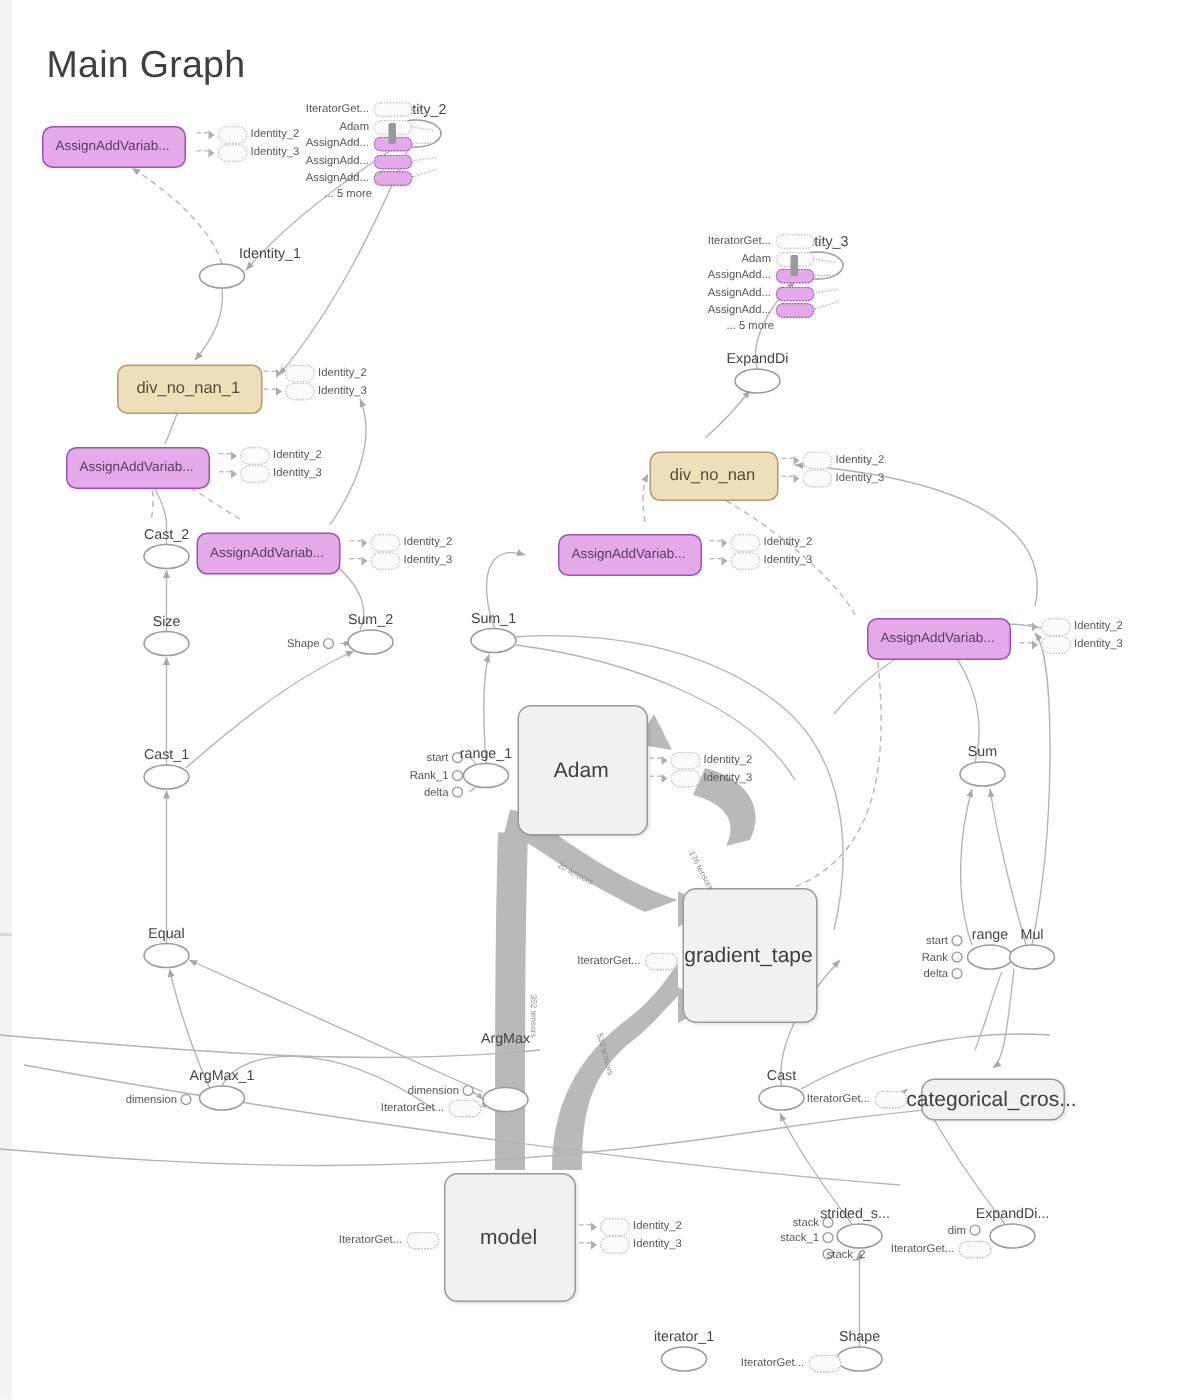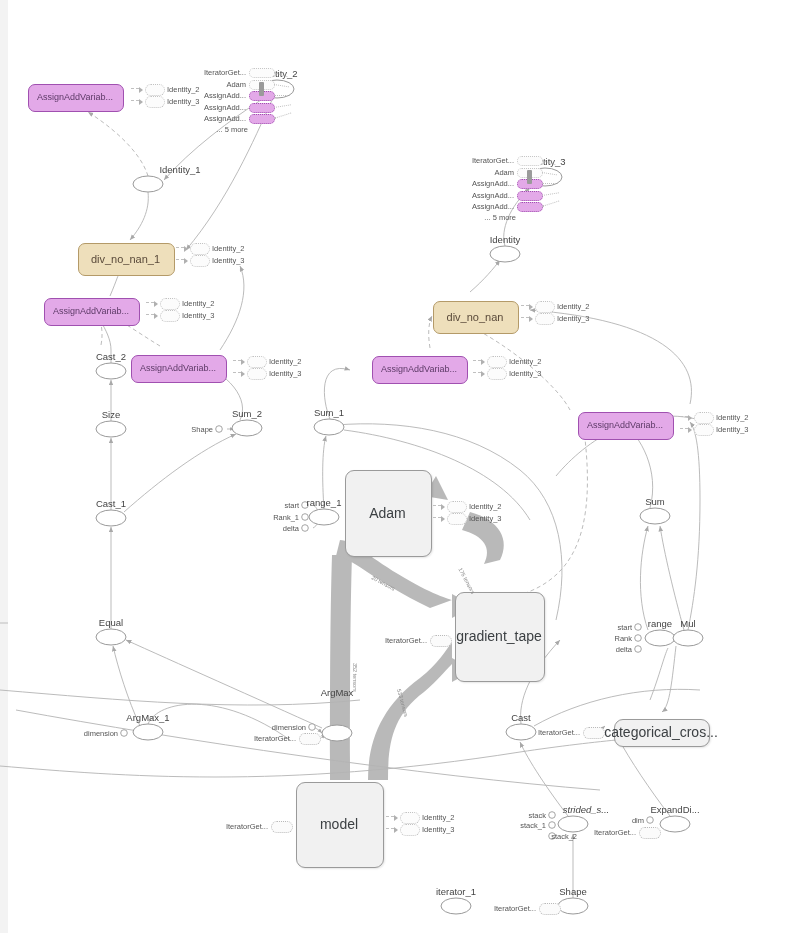--- a/index.html
+++ b/index.html
@@ -41,20 +41,21 @@
   .edge-lbl{position:absolute;font-size:5.5px;color:#8a8a8a;white-space:nowrap;transform-origin:left center;}
 </style>
 </head>
 <body>
 
 <div id="root">
 
   <div class="left-strip"></div>
   <div class="left-strip-line"></div>
 
+  <h1 id="page-title">Main Graph</h1>
 
   <svg id="graph" viewBox="0 0 800 933">
     <defs>
       <marker id="ah" markerWidth="7" markerHeight="7" refX="6" refY="2.6" orient="auto">
         <path d="M0,0 L6,2.6 L0,5.2 z" fill="#a8a8a8"></path>
       </marker>
       <marker id="ahs" markerWidth="6" markerHeight="6" refX="5" refY="2.2" orient="auto">
         <path d="M0,0 L5,2.2 L0,4.4 z" fill="#a8a8a8"></path>
       </marker>
       <marker id="ahbig" markerWidth="5" markerHeight="5" refX="4" refY="2.5" orient="auto">
@@ -198,35 +199,35 @@
       <div class="purple-label" style="left: 91px; top: 311px;">AssignAddVariab...</div>
       <div style="position: absolute; left: 131px; top: 355px; width: 94px; height: 26px; background: rgb(227, 169, 232); border: 1.3px solid rgb(160, 80, 176); border-radius: 7px;"></div>
       <div class="purple-label" style="left: 178px; top: 368px;">AssignAddVariab...</div>
       <div style="position: absolute; left: 372px; top: 356px; width: 94px; height: 26px; background: rgb(227, 169, 232); border: 1.3px solid rgb(160, 80, 176); border-radius: 7px;"></div>
       <div class="purple-label" style="left: 419px; top: 369px;">AssignAddVariab...</div>
       <div style="position: absolute; left: 578px; top: 412px; width: 94px; height: 26px; background: rgb(227, 169, 232); border: 1.3px solid rgb(160, 80, 176); border-radius: 7px;"></div>
       <div class="purple-label" style="left: 625px; top: 425px;">AssignAddVariab...</div>
       <div class="lbl c" style="left: 277px; top: 68px;">Identity_2</div>
       <div class="lbl c" style="left: 148px; top: 164px; margin-left: 32px;">Identity_1</div>
       <div class="lbl c" style="left: 545px; top: 156px;">Identity_3</div>
-      <div class="lbl c" style="left: 505px; top: 234px;">Identity</div>
+      <div class="lbl c" style="left: 505px; top: 234px;">ExpandDi</div>
       <div class="lbl c" style="left: 111px; top: 351px;">Cast_2</div>
       <div class="lbl c" style="left: 111px; top: 409px;">Size</div>
       <div class="lbl c" style="left: 111px; top: 498px;">Cast_1</div>
       <div class="lbl c" style="left: 111px; top: 617px;">Equal</div>
       <div class="lbl c" style="left: 148px; top: 712px;">ArgMax_1</div>
       <div class="lbl c" style="left: 247px; top: 408px;">Sum_2</div>
       <div class="lbl c" style="left: 329px; top: 407px;">Sum_1</div>
       <div class="lbl c" style="left: 324px; top: 497px;">range_1</div>
       <div class="lbl c" style="left: 337px; top: 687px;">ArgMax</div>
       <div class="lbl c" style="left: 655px; top: 496px;">Sum</div>
       <div class="lbl c" style="left: 660px; top: 618px;">range</div>
       <div class="lbl c" style="left: 688px; top: 618px;">Mul</div>
       <div class="lbl c" style="left: 521px; top: 712px;">Cast</div>
-      <div class="lbl c" style="left: 586px; top: 804px; font-style: italic;">strided_s...</div>
+      <div class="lbl c" style="left: 570px; top: 804px;">strided_s...</div>
       <div class="lbl c" style="left: 675px; top: 804px;">ExpandDi...</div>
       <div class="lbl c" style="left: 573px; top: 886px;">Shape</div>
       <div class="lbl c" style="left: 456px; top: 886px;">iterator_1</div>
       <div class="ann-label r" style="left: 213px; top: 429px;">Shape</div>
       <div class="ann-label r" style="left: 299px; top: 505px;">start</div>
       <div class="ann-label r" style="left: 299px; top: 517px;">Rank_1</div>
       <div class="ann-label r" style="left: 299px; top: 528px;">delta</div>
       <div class="ann-label r" style="left: 632px; top: 627px;">start</div>
       <div class="ann-label r" style="left: 632px; top: 638px;">Rank</div>
       <div class="ann-label r" style="left: 632px; top: 649px;">delta</div>

